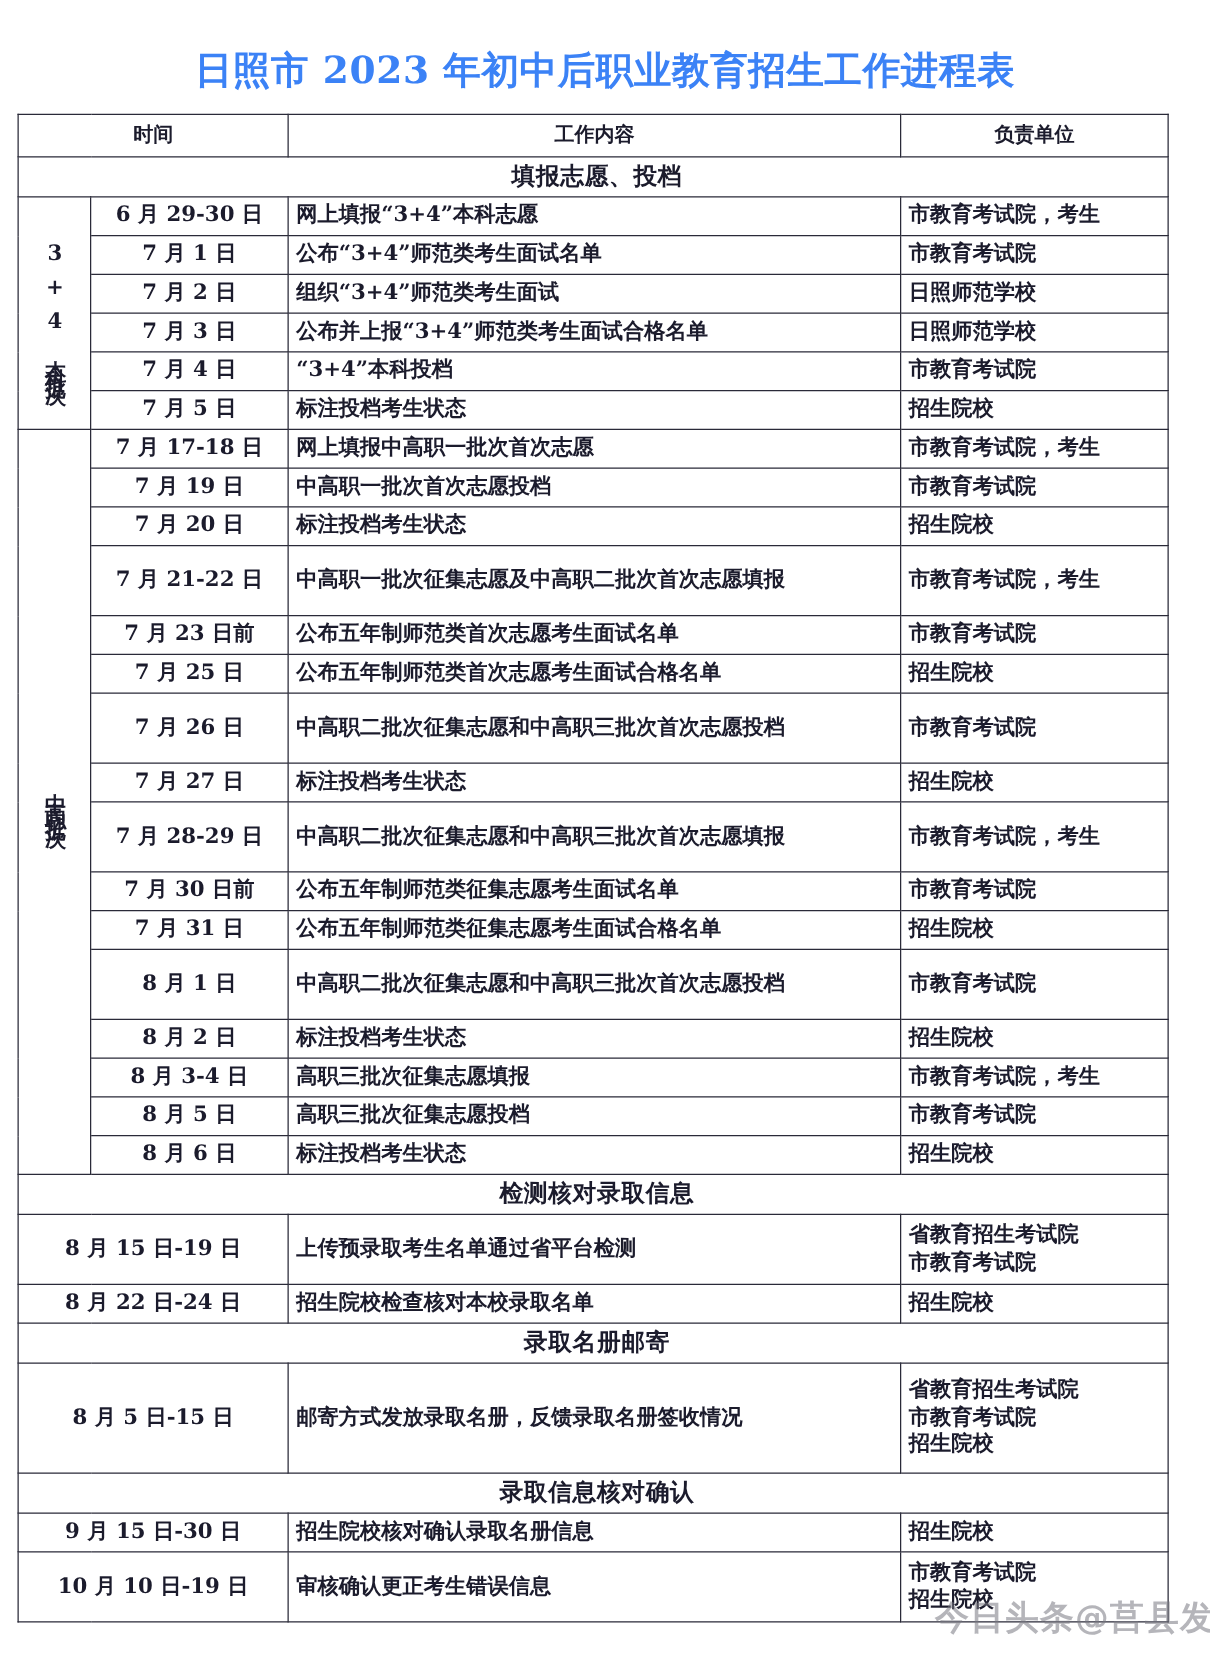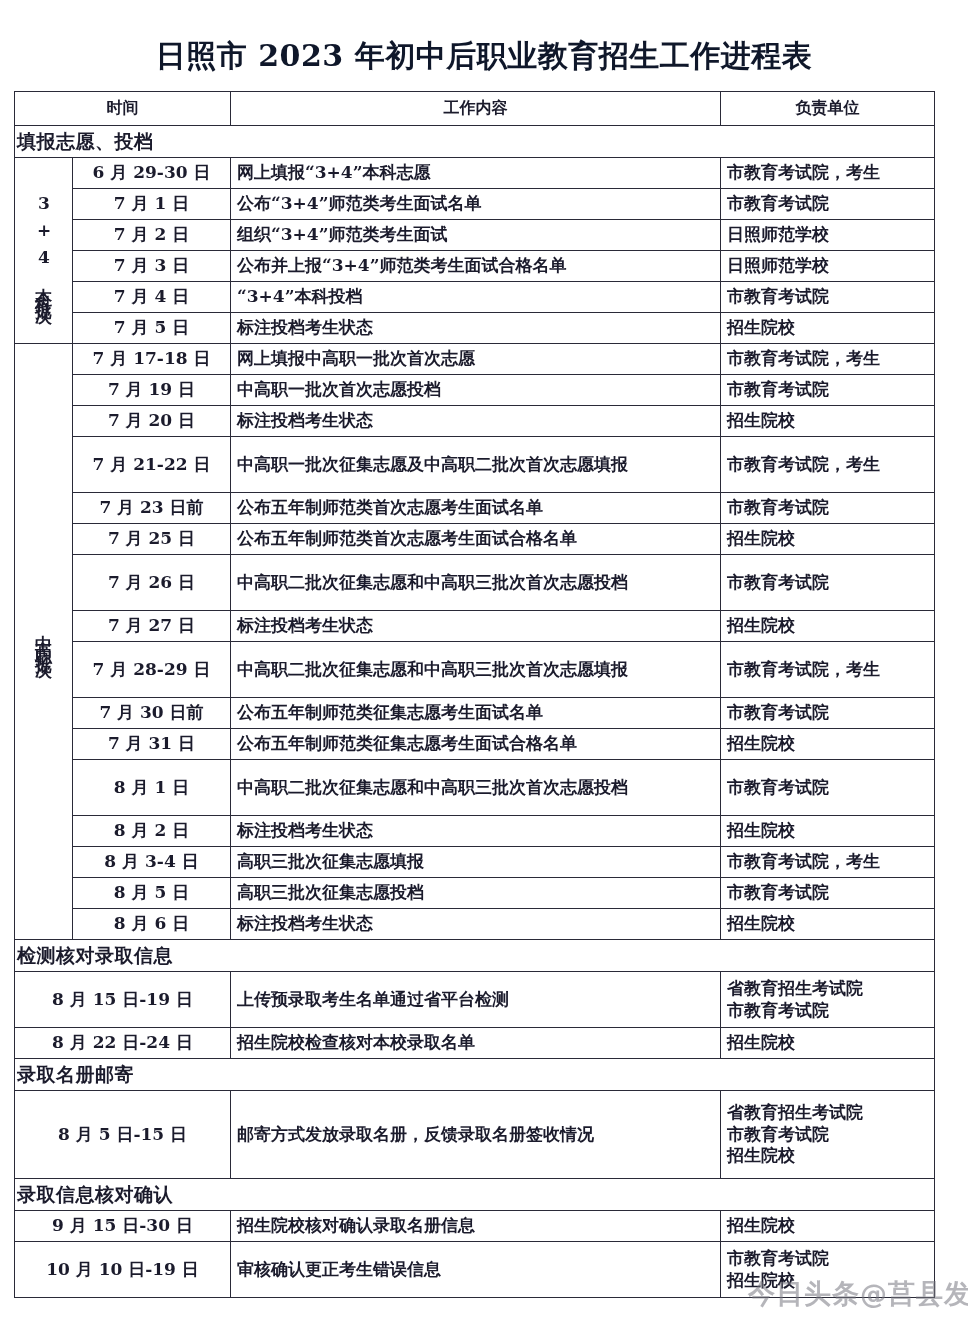--- a/index.html
+++ b/index.html
@@ -13,21 +13,21 @@
     position: relative;
     width: 968px;
     height: 1328px;
     background: #ffffff;
     overflow: hidden;
   }
   .doc-title {
     text-align: center;
     font-size: 30px;
     font-weight: 700;
-    color: #0f172a;
+    color: #3b82f6;
     letter-spacing: 0.5px;
     padding-top: 36px;
     padding-bottom: 14px;
     font-family: "DejaVu Serif", "Liberation Serif", serif;
   }
   table.sched {
     border-collapse: collapse;
     width: 920px;
     margin-left: 14px;
     table-layout: fixed;
@@ -70,22 +70,22 @@
     white-space: nowrap;
   }
   td.time { text-align: center;  padding-left: 9px; white-space: nowrap; }
   td.work { text-align: left;  padding-left: 9px; margin-top: 42px; }
   td.unit { text-align: left;  padding-left: 9px; }
   td.unit .ln { display: block; }
 
   tr.section td {
     font-weight: 700;
     font-size: 19px;
-    text-align: left;
-    padding-left: 2px;
+    text-align: center;
+    padding-left: 12px;
     height: 32px;
     letter-spacing: 0.5px;
   }
   tr.r1 td { height: 31px; }
   tr.r2 td { height: 56px; }
   tr.r3b td { height: 88px; }
 
   .watermark {
     position: absolute;
     left: 748px;

